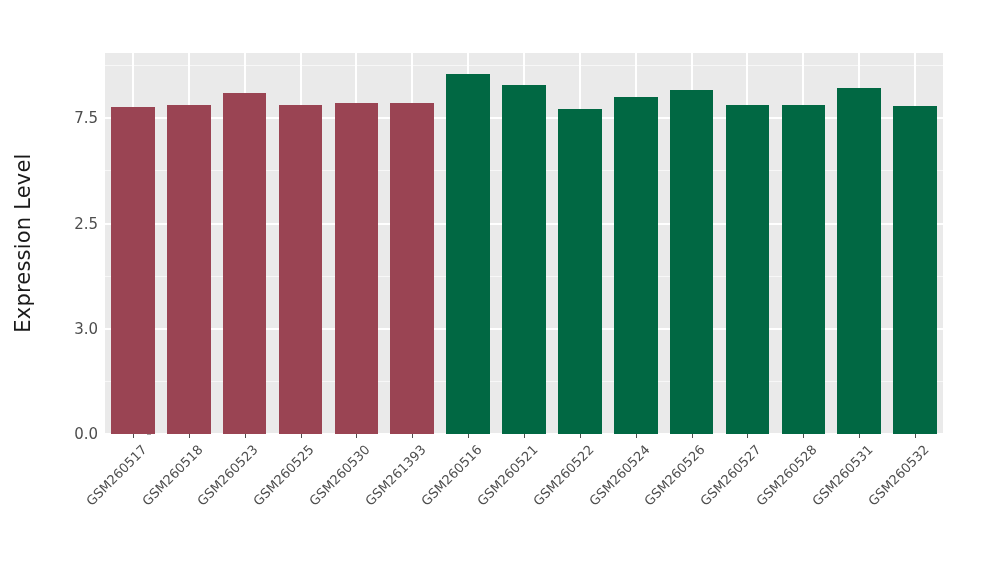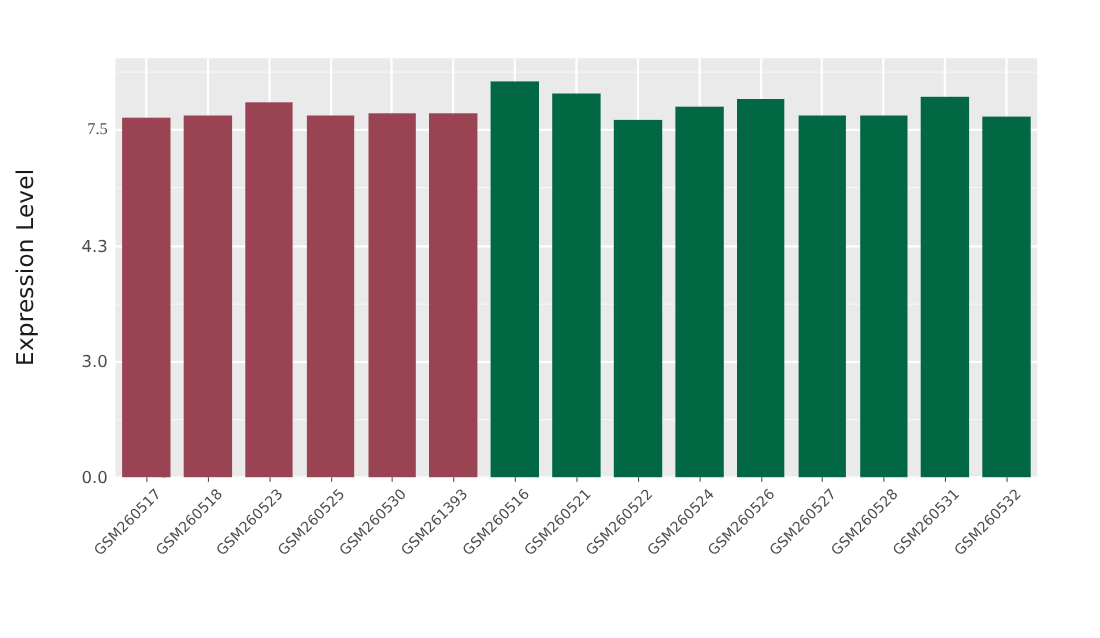--- a/index.html
+++ b/index.html
@@ -135,23 +135,23 @@
 
 <div id="chart-root">
 
   <div id="y-axis-title">Expression Level</div>
 
   <div id="y-tick-col">
       <div class="y-tick-label" style="top: 434px;">0.0</div>
       <div class="y-tick-mark" style="top: 434px;"></div>
       <div class="y-tick-label" style="top: 328.751px;">3.0</div>
       <div class="y-tick-mark" style="top: 328.751px;"></div>
-      <div class="y-tick-label" style="top: 223.503px;">4.3</div>
+      <div class="y-tick-label" style="top: 223.503px;">2.5</div>
       <div class="y-tick-mark" style="top: 223.503px;"></div>
-      <div class="y-tick-label" style="top: 118.254px; font-family: Liberation Serif, serif;">7.5</div>
+      <div class="y-tick-label" style="top: 118.254px;">7.5</div>
       <div class="y-tick-mark" style="top: 118.254px;"></div>
     </div>
 
   <div id="panel">
       <div class="grid-h minor" style="top: 327.876px;"></div>
       <div class="grid-h minor" style="top: 222.627px;"></div>
       <div class="grid-h minor" style="top: 117.378px;"></div>
       <div class="grid-h minor" style="top: 12.1298px;"></div>
       <div class="grid-h major" style="top: 380px;"></div>
       <div class="grid-h major" style="top: 274.751px;"></div>

